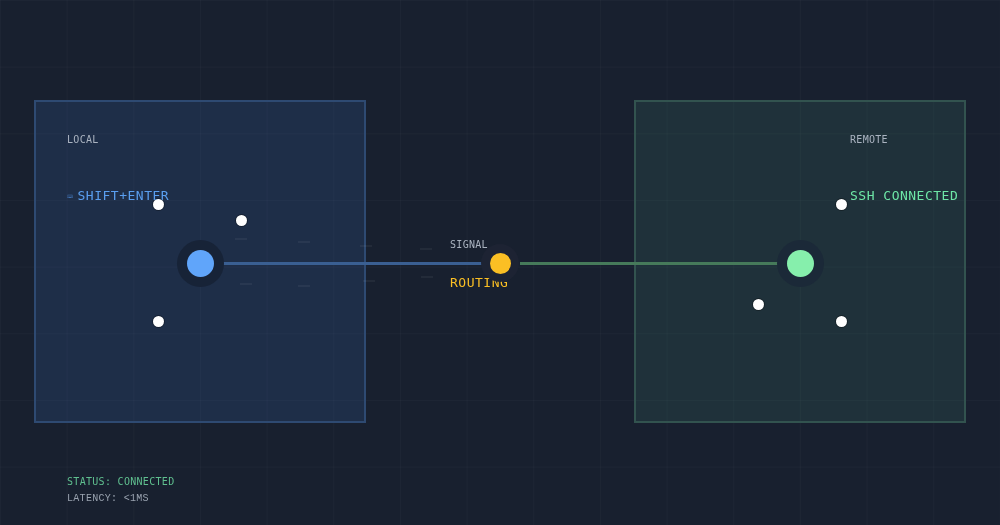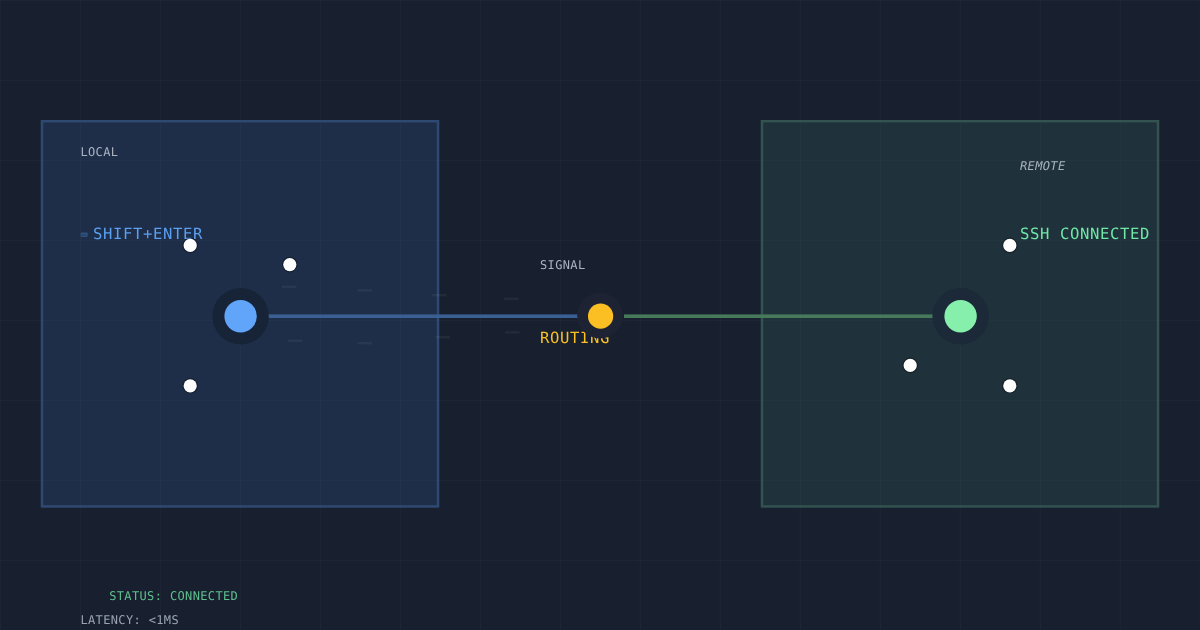--- a/index.html
+++ b/index.html
@@ -45,30 +45,30 @@
       position: absolute; width: 12px; height: 2px; background: rgba(255,255,255,0.05);
     }
     .status { position: absolute; left: 67px; font-size: 10px; letter-spacing: 0.3px; }
   </style>
 </head>
 <body>
 
 <div class="grid"></div>
 
 <div class="zone local"></div>
-<span class="label-small" style="left:67px; top:122px;">LOCAL</span>
+<span class="label-small" style="left:67px; top:134px;">LOCAL</span>
 <div class="label-big" style="left:67px; top:150px; color:#5a9ff0;">
   <span style="font-size:10px; color:#3f6fae; margin-right:4px;">⌨</span><span>SHIFT+ENTER</span>
 </div>
 
 <div class="zone remote"></div>
-<span class="label-small" style="left:850px; top:134px;font-style:italic;">REMOTE</span>
+<span class="label-small" style="left:850px; top:134px;">REMOTE</span>
 <span class="label-big" style="left:850px; top:150px; color:#6ee7a7;">SSH CONNECTED</span>
 
-<span class="label-small" style="left:450px; top:216px;">SIGNAL</span>
+<span class="label-small" style="left:450px; top:239px;">SIGNAL</span>
 <span class="label-big" style="left:450px; top:237px; color:#fbbf24;">ROUTING</span>
 
 <div class="particle" style="left:235px; top:238px;"></div>
 <div class="particle" style="left:298px; top:241px;"></div>
 <div class="particle" style="left:360px; top:245px;"></div>
 <div class="particle" style="left:420px; top:248px;"></div>
 <div class="particle" style="left:240px; top:283px;"></div>
 <div class="particle" style="left:298px; top:285px;"></div>
 <div class="particle" style="left:363px; top:280px;"></div>
 <div class="particle" style="left:421px; top:276px;"></div>
@@ -86,14 +86,14 @@
 <div class="node" style="left:787px; top:250px; width:27px; height:27px; background:#86efac;"></div>
 
 <div class="dot" style="left:153px; top:199px;"></div>
 <div class="dot" style="left:236px; top:215px;"></div>
 <div class="dot" style="left:153px; top:316px;"></div>
 
 <div class="dot" style="left:836px; top:199px;"></div>
 <div class="dot" style="left:753px; top:299px;"></div>
 <div class="dot" style="left:836px; top:316px;"></div>
 
-<span class="status" style="top:492px; color:#5fbf8f;margin-left:24px;">STATUS: CONNECTED</span>
-<span class="status" style="top:512px; color:#9aa3b0;">LATENCY: &lt;1MS</span>
+<span class="status" style="top:476px; color:#5fbf8f;">STATUS: CONNECTED</span>
+<span class="status" style="top:493px; color:#9aa3b0;font-family:Liberation Mono, monospace;">LATENCY: &lt;1MS</span>
 
 </body></html>

